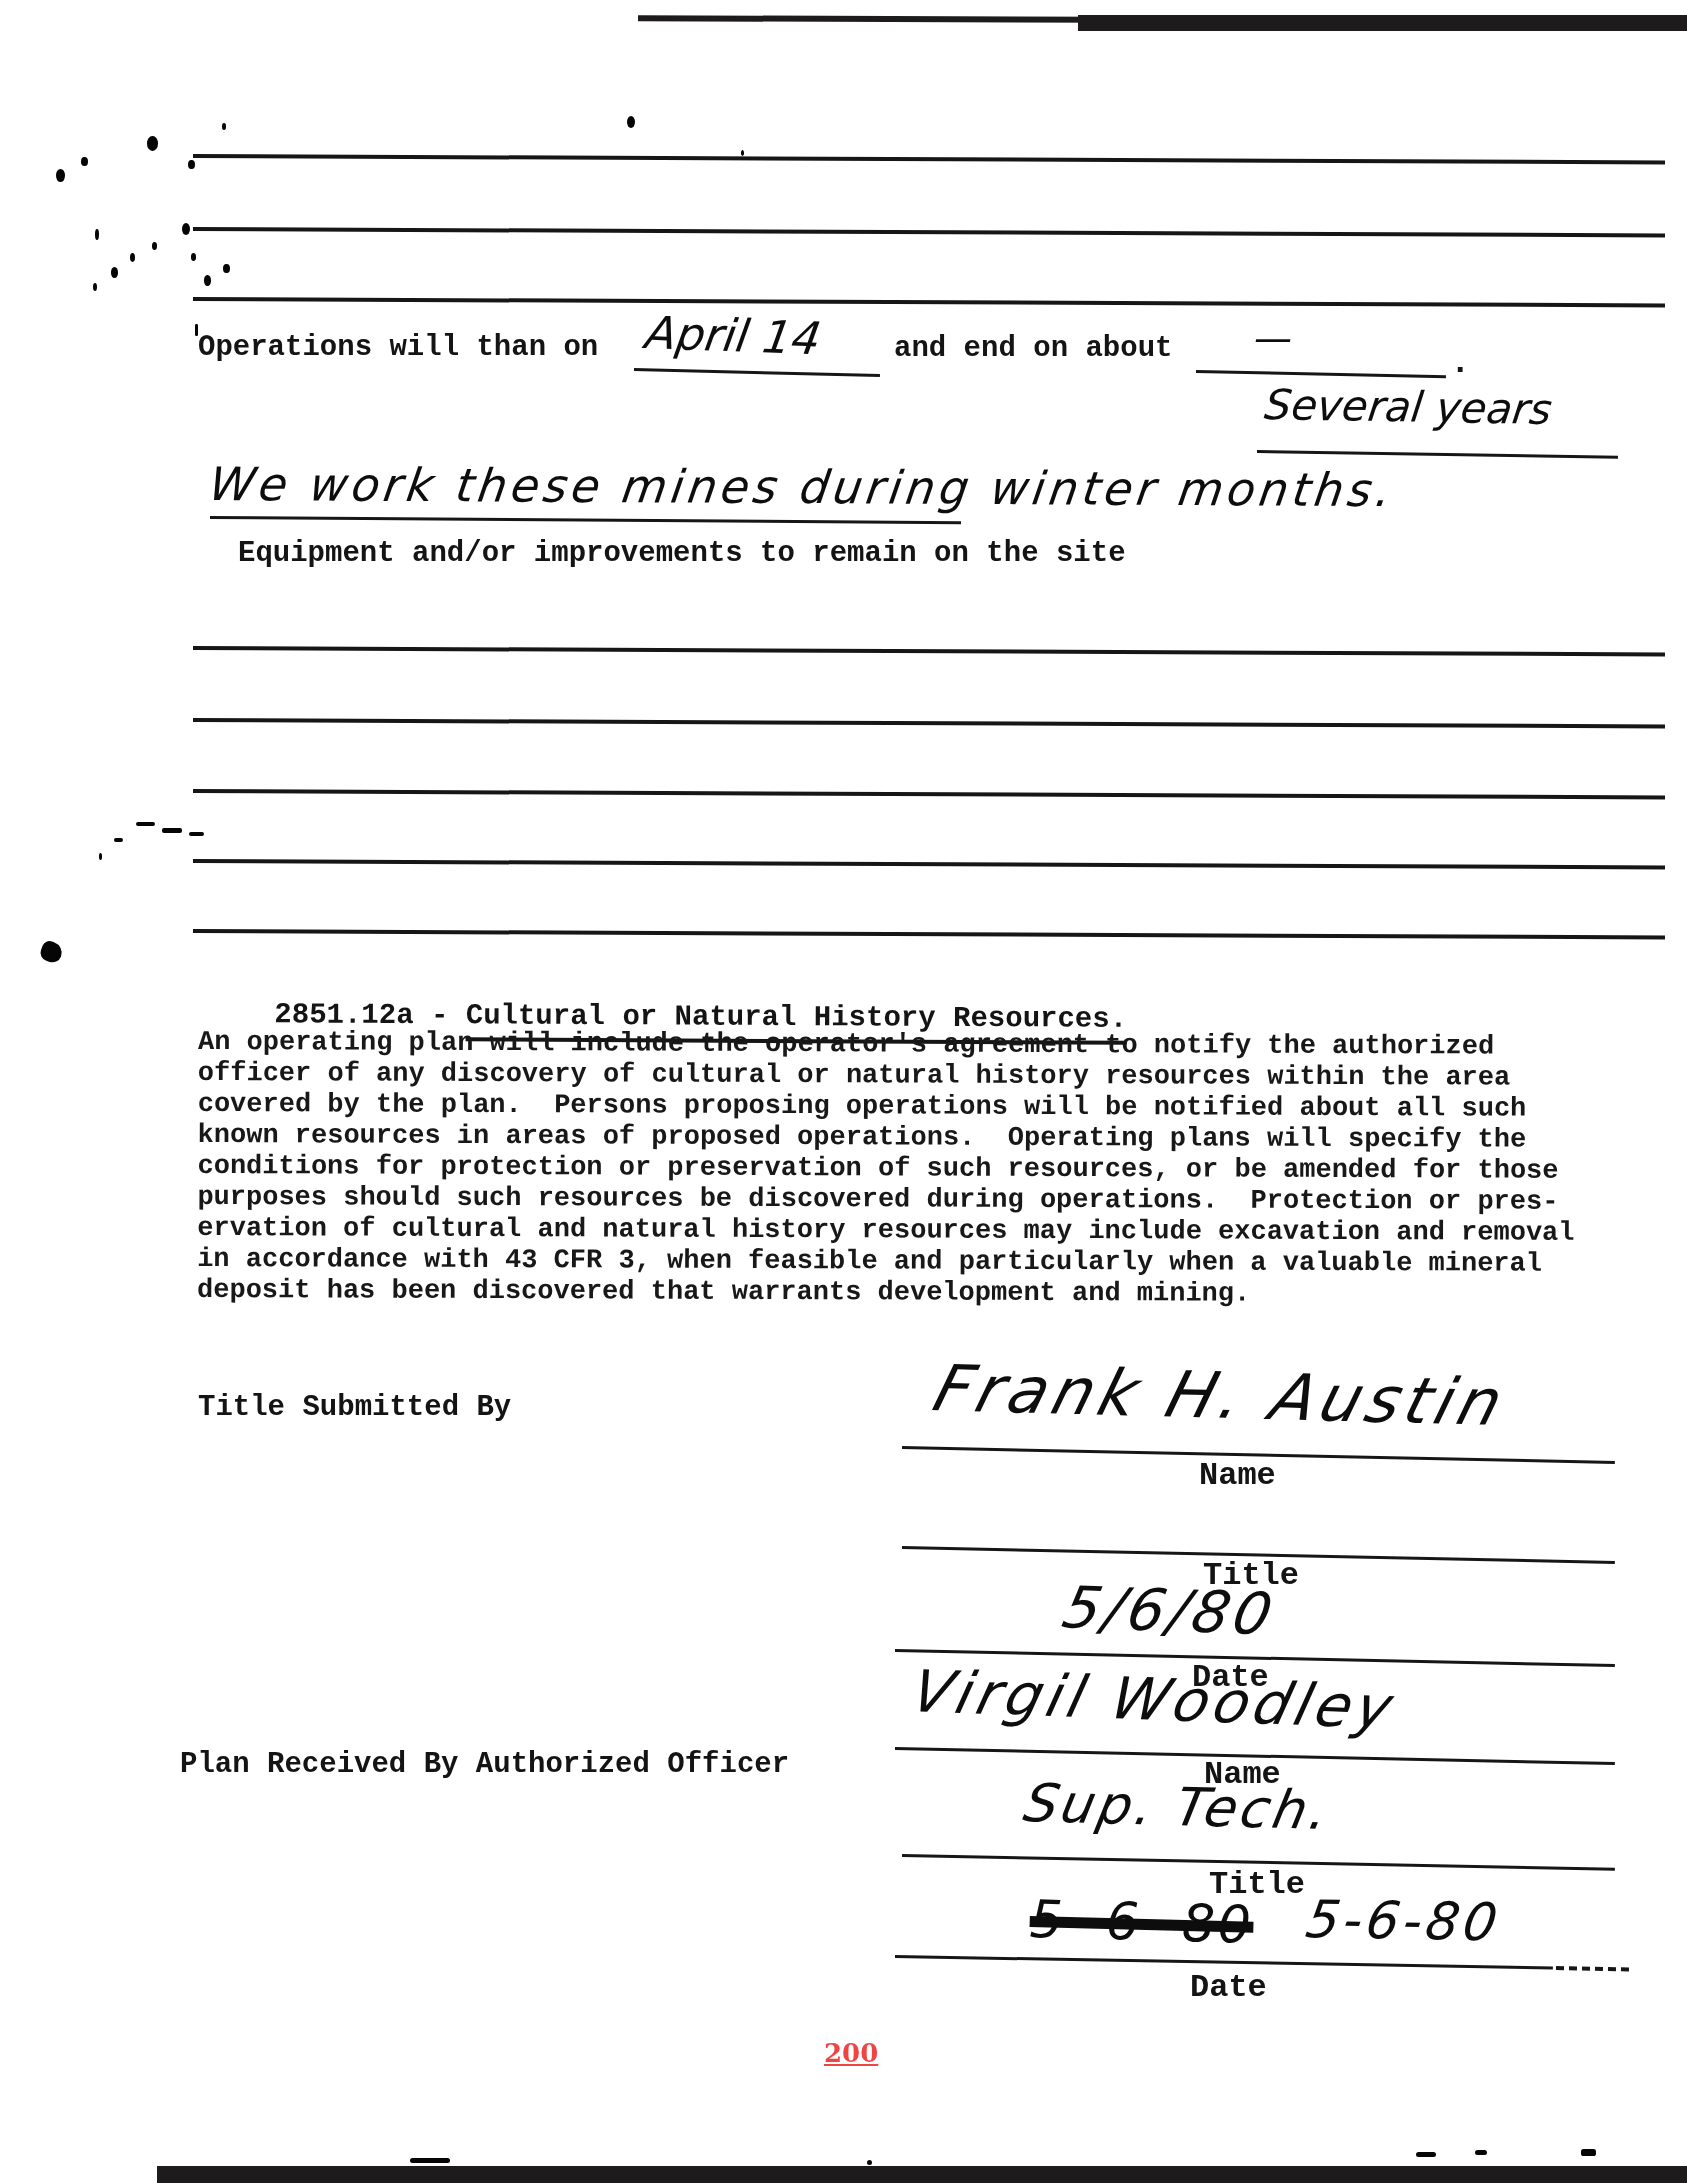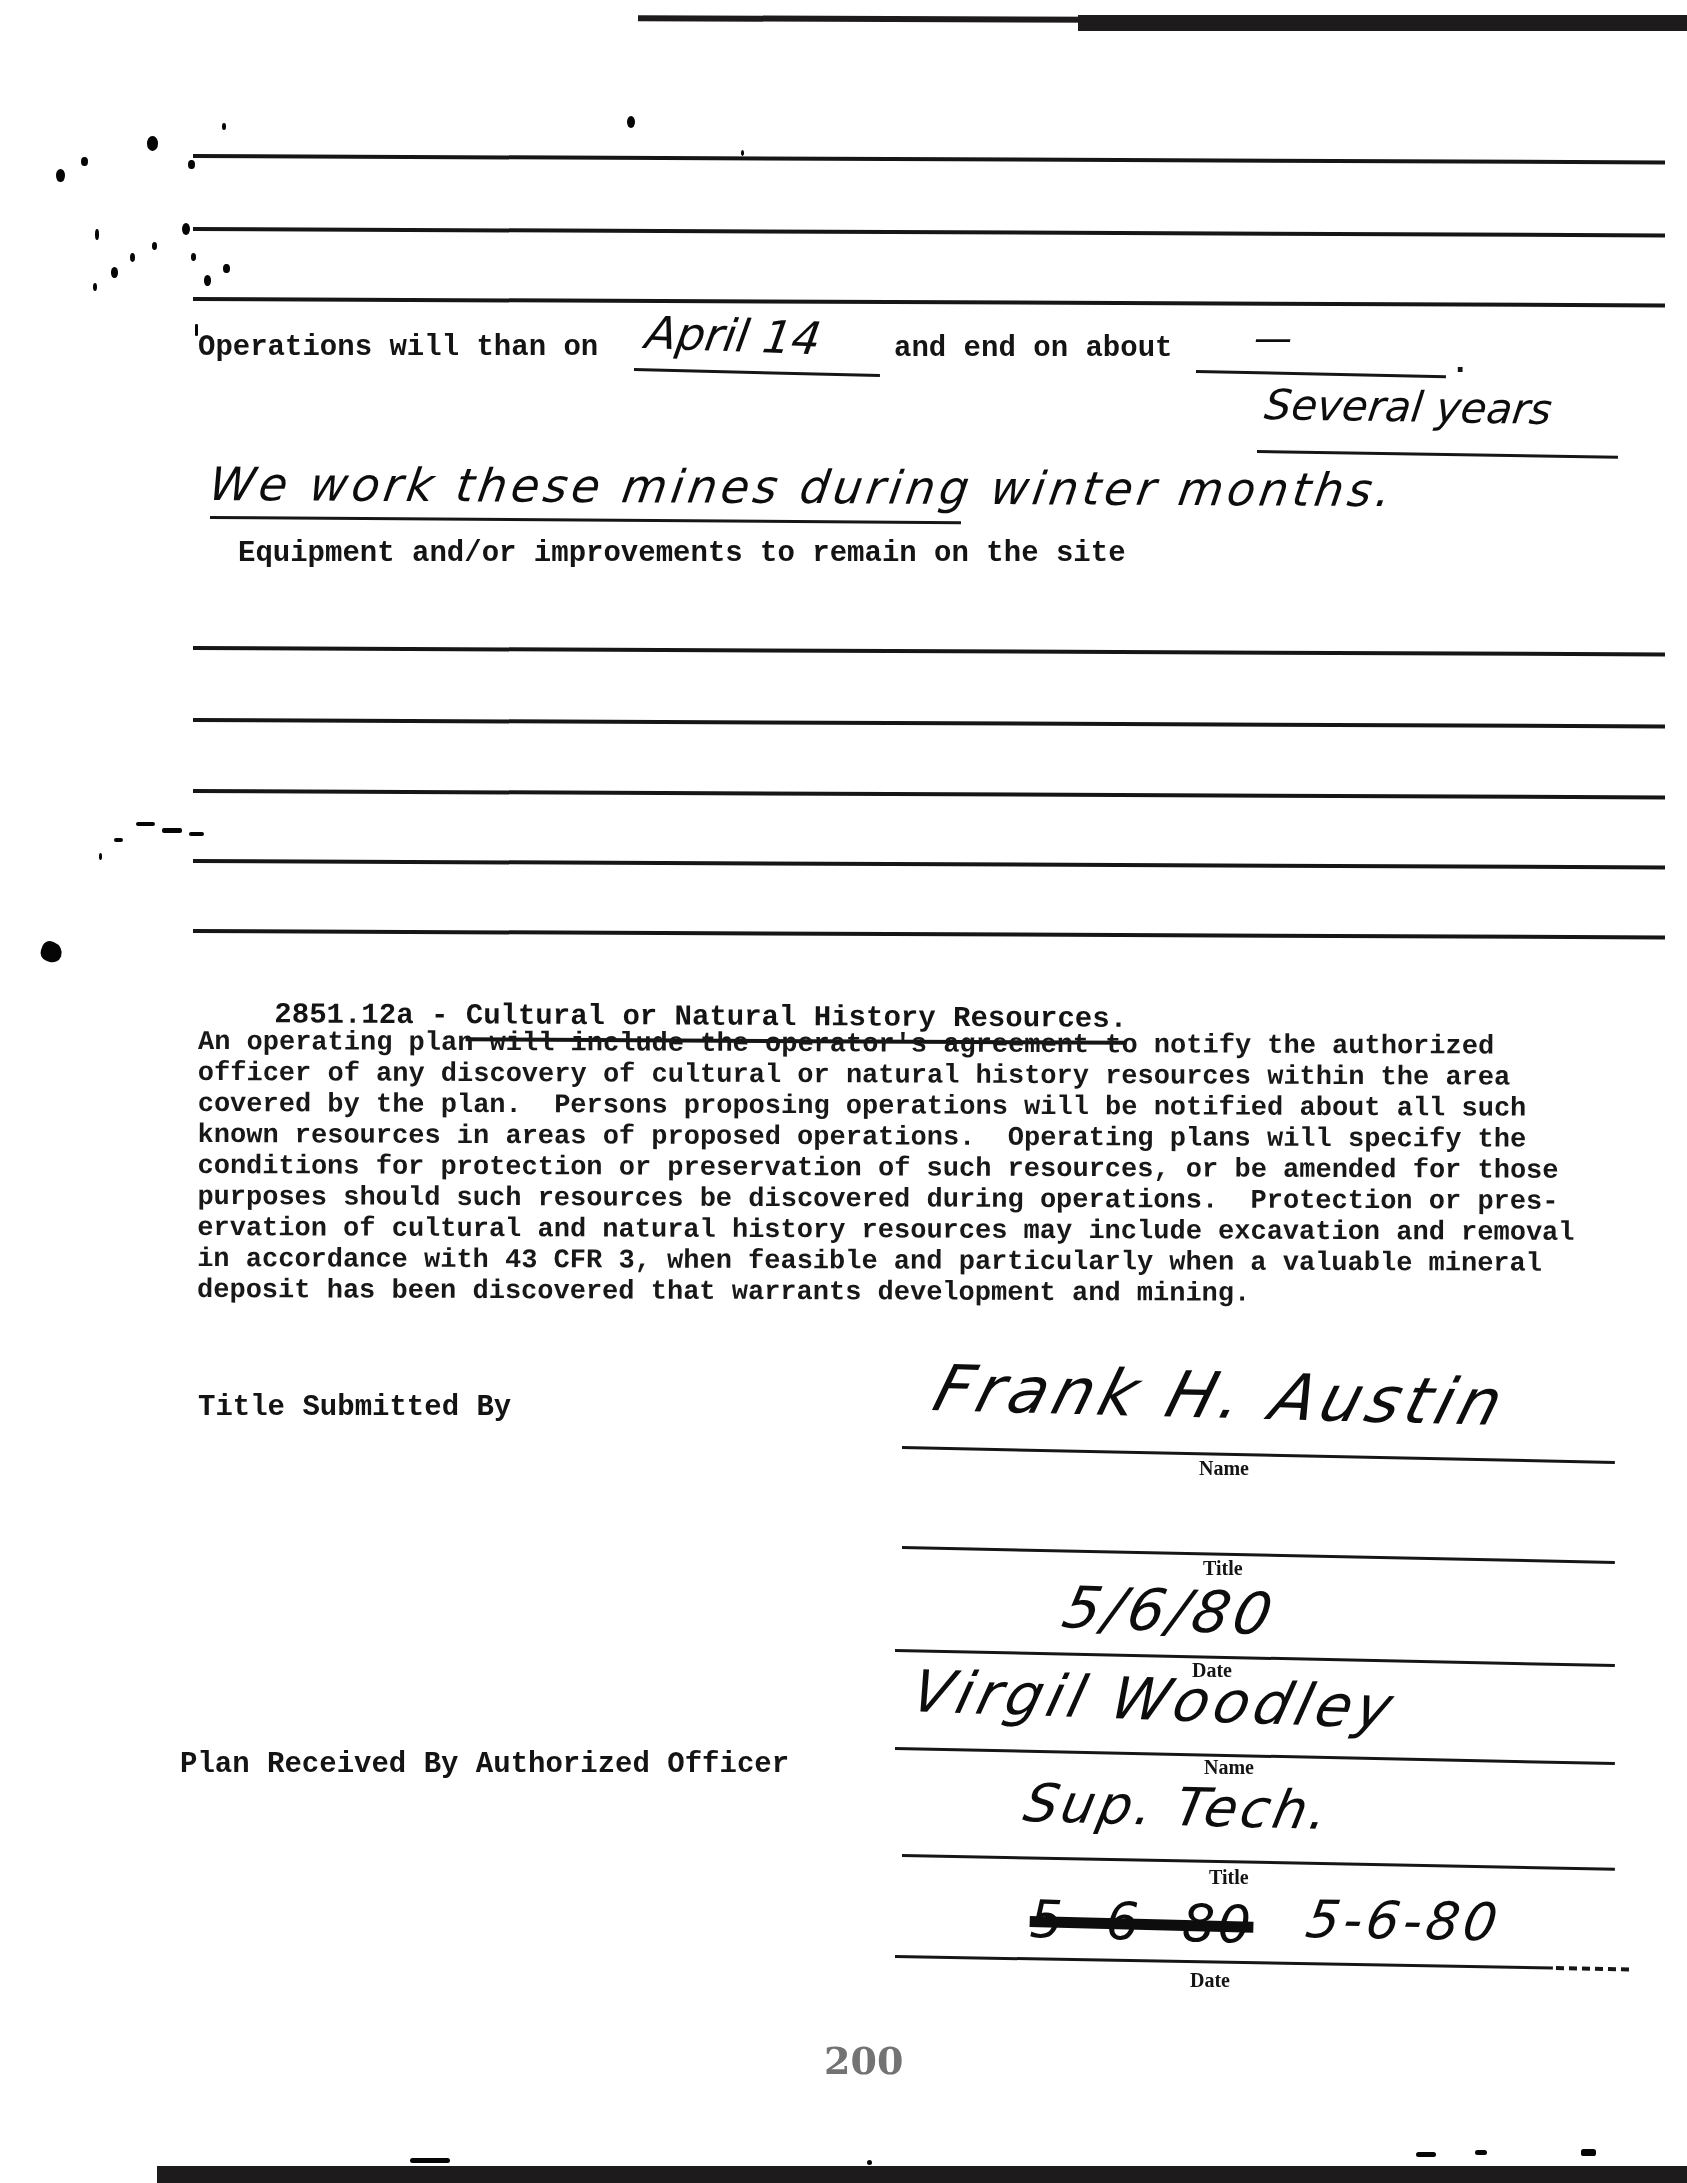--- a/index.html
+++ b/index.html
@@ -13,21 +13,21 @@
   
   .tw{
     position:absolute;
     font-family:"Liberation Mono",monospace;
     font-weight:700;
     font-size:29px;
     color:#141414;
     white-space:pre;
     letter-spacing:0px;
   }
-  .tw-small{font-size:20px;font-family:Liberation Serif, serif;}
+  .tw-small{font-size:32px;}
   
   .para{
     position:absolute;
     font-family:"Liberation Mono",monospace;
     font-weight:700;
     font-size:27px;
     line-height:31px;
     color:#181818;
     transform:rotate(0.2deg);
     transform-origin:left top;
@@ -64,22 +64,23 @@
   .band{position:absolute;background:#1d1b1c;}
   .heading{transform:rotate(0.3deg);transform-origin:left top;}
   .heading .und{
     border-bottom:4px solid #151515;
     padding-bottom:5.3px;
   }
   .pn{
     position:absolute;
     font-family:"DejaVu Serif",serif;
     font-weight:700;
-    font-size:38px;
-    color:#737373;
+    font-size:26px;
+    color:#ef4444;
+    text-decoration:underline;
   }
 </style>
 </head>
 <body>
 
 <div class="page">
 
   <div class="band" style="left:638px;top:16px;width:463px;height:6px;transform:rotate(0.2deg);"></div>
   <div class="band" style="left:1078px;top:14.6px;width:609px;height:16px;"></div>
 

